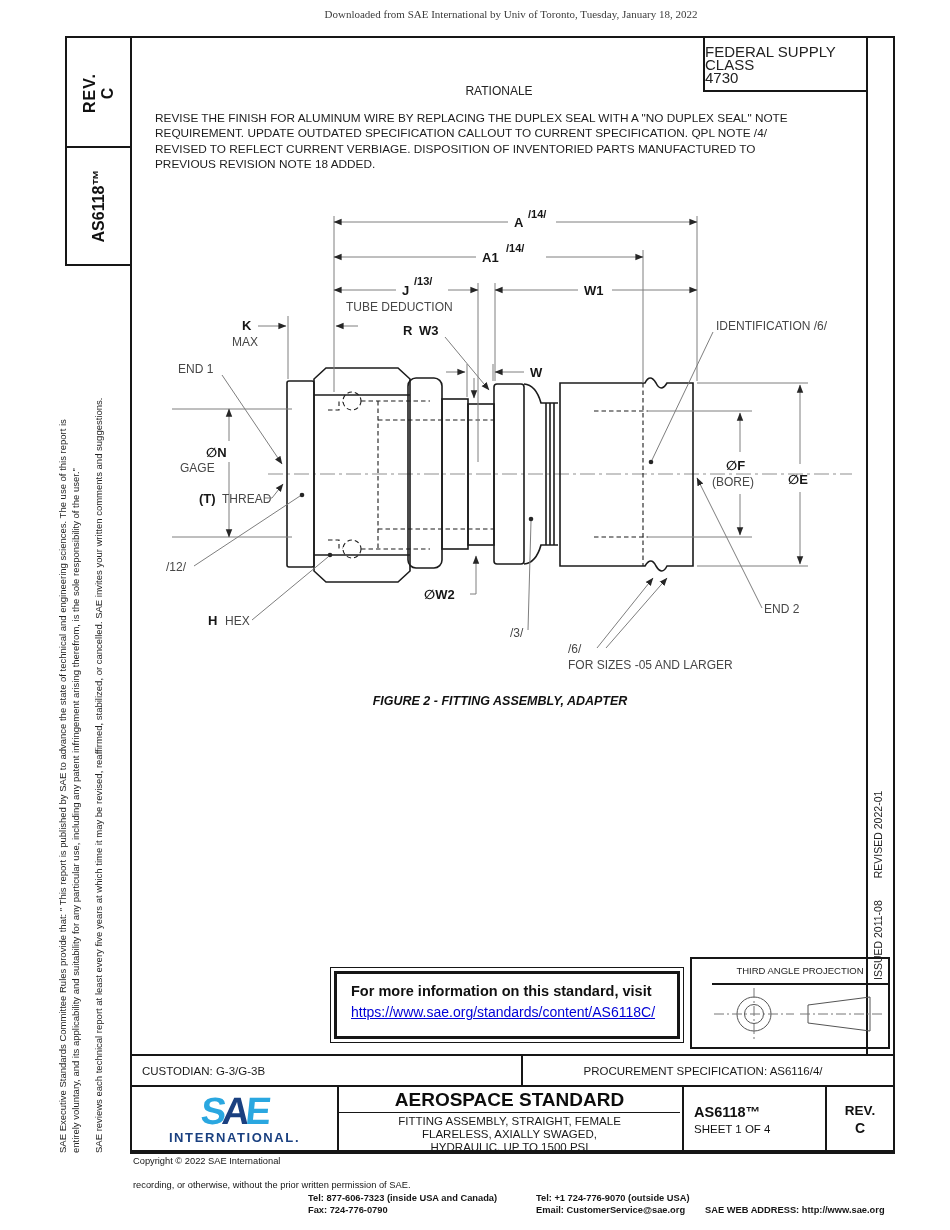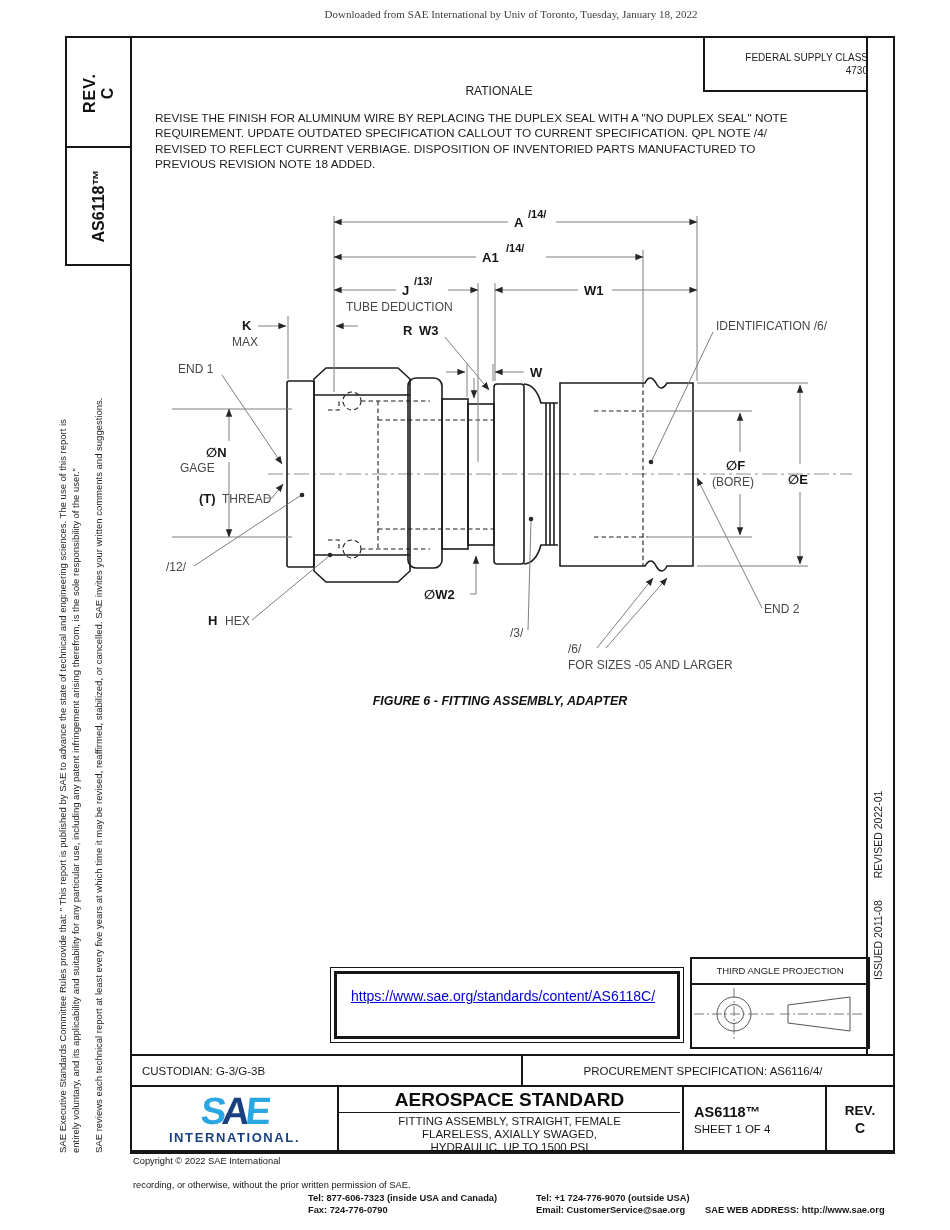--- a/index.html
+++ b/index.html
@@ -27,34 +27,34 @@
   #disclaimer-inner{transform-origin:0 0;transform:rotate(-90deg) translateX(-885px);width:885px;height:50px;
                     font-size:9.5px;line-height:13px;color:#222;}
   #disclaimer-inner .d3{margin-top:10px;}
   
   #issued-wrap{left:864px;top:745px;width:28px;height:235px;}
   #issued-inner{transform-origin:0 0;transform:rotate(-90deg) translateX(-235px);width:235px;height:28px;
                 font-size:10.5px;color:#222;display:flex;align-items:center;}
   #issued-inner .sp{display:inline-block;width:22px;}
   
   #fsc-box{left:703px;top:38px;width:163px;height:52px;border-left:2px solid #161616;border-bottom:2px solid #161616;
-           display:flex;flex-direction:column;align-items:flex-end;justify-content:center;font-size:10px;line-height:13px;color:#222;}
+           display:flex;flex-direction:column;align-items:flex-start;justify-content:center;font-size:15px;line-height:13px;color:#222;}
   
   #rationale-title{left:130px;top:84px;width:738px;text-align:center;font-size:12px;color:#222;}
   #rationale-body{left:155px;top:111px;width:720px;font-size:11.8px;line-height:15.4px;color:#1d1d1d;}
   
   #fig-caption{left:130px;top:694px;width:740px;text-align:center;font-weight:bold;font-style:italic;font-size:12.5px;color:#111;}
   
   #info-box{left:330px;top:967px;width:352px;height:74px;border:1.5px solid #161616;}
   #info-box-inner{position:absolute;left:3px;top:3px;right:3px;bottom:3px;border:3px solid #161616;
                   padding:9px 0 0 14px;}
   #info-line1{font-weight:bold;font-size:14.5px;color:#111;}
   #info-link{font-size:14px;color:#0000d6;text-decoration:underline;display:inline-block;margin-top:5px;}
   
-  #proj-box{left:690px;top:957px;width:176px;height:88px;border:2px solid #161616;}
+  #proj-box{left:690px;top:957px;width:176px;height:88px;border:2px solid #161616;padding-left:20px;}
   #proj-title{height:24px;line-height:24px;text-align:center;font-size:9.5px;color:#222;border-bottom:2px solid #161616;}
   
   #cust-row{left:130px;top:1054px;width:761px;height:29px;border:2px solid #161616;}
   #cust-cell{position:absolute;left:0;top:0;width:379px;height:100%;border-right:2px solid #161616;
              display:flex;align-items:center;padding-left:10px;font-size:11.5px;color:#1a1a1a;}
   #proc-cell{position:absolute;left:381px;top:0;right:0;height:100%;display:flex;align-items:center;justify-content:center;
              font-size:11.5px;color:#1a1a1a;}
   
   #title-block{left:130px;top:1085px;width:761px;height:65px;border:2px solid #161616;}
   #logo-cell{position:absolute;left:0;top:0;width:205px;height:100%;border-right:2px solid #161616;
@@ -313,24 +313,25 @@
       <text class="lblG" x="712" y="486">(BORE)</text>
     </g>
 
     <g>
       <path class="dim" d="M800,464 V385" marker-end="url(#ar)"></path>
       <path class="dim" d="M800,492 V564" marker-end="url(#ar)"></path>
       <text class="lblB" x="788" y="484">∅E</text>
     </g>
   </svg>
 
-  <div class="abs" id="fig-caption">FIGURE 6 - FITTING ASSEMBLY, ADAPTER</div>
+  <div class="abs" id="fig-caption">FIGURE 2 - FITTING ASSEMBLY, ADAPTER</div>
 
   <div class="abs" id="info-box">
     <div id="info-box-inner">
+      <div id="info-line1">For more information on this standard, visit</div>
       <a href="#" id="info-link">https://www.sae.org/standards/content/AS6118C/</a>
     </div>
   </div>
 
   <div class="abs" id="proj-box">
     <div id="proj-title">THIRD ANGLE PROJECTION</div>
     <svg width="172" height="58" viewBox="0 0 172 58">
       <g stroke="#555" stroke-width="1" fill="none">
         <circle cx="42" cy="29" r="17"></circle>
         <circle cx="42" cy="29" r="9.5"></circle>

